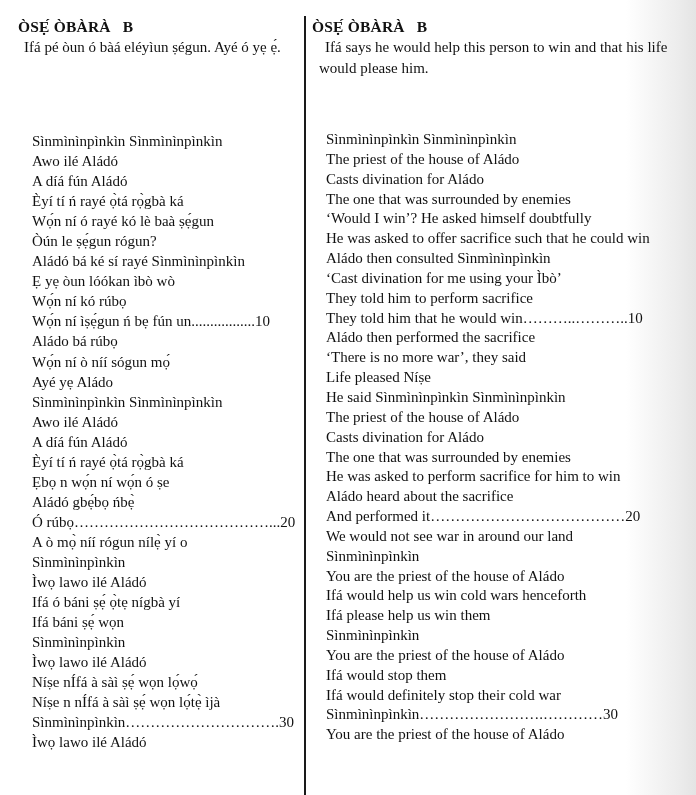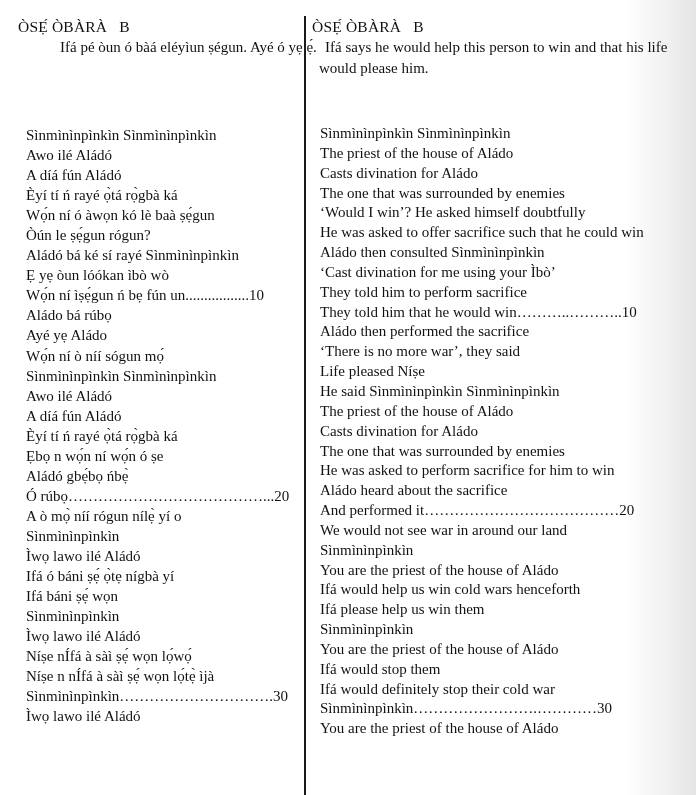--- a/index.html
+++ b/index.html
@@ -14,30 +14,30 @@
       background: linear-gradient(to right, rgba(255,255,255,0) 0%, #ececec 75%, #e4e4e4 100%);
     }
     .divider {
       position: absolute; left: 304px; top: 16px; width: 2px; height: 779px;
       background: #1a1a1a;
     }
     .col { position: absolute; top: 0; }
     .col-left { left: 18px; width: 286px; }
     .col-right { left: 312px; width: 370px; }
     .heading {
-      position: absolute; top: 18px; font-weight: normal; font-size: 15.5px; letter-spacing: 0.2px;
+      position: absolute; top: 18px; font-weight: bold; font-size: 15.5px; letter-spacing: 0.2px;
       white-space: nowrap;
     }
     .heading .code { margin-left: 12px; }
     .intro {
       position: absolute; top: 37px; font-size: 15px; line-height: 21px; text-indent: 6px;
     }
-    .col-left .intro { width: 286px; margin-left: 36px; }
+    .col-left .intro { width: 286px; }
     .col-right .intro { width: 368px; margin-left: 7px; }
-    .verses { position: absolute; margin: 8px; padding: 0; list-style: none; font-size: 15px; }
+    .verses { position: absolute; margin: 14px; padding: 0; list-style: none; font-size: 15px; }
     .col-left .verses { top: 117px; }
     .col-right .verses { top: 115px; }
     .verses li { white-space: nowrap; height: 20.05px; line-height: 20px; }
     .col-right .verses li { height: 19.85px; }
   </style>
 </head>
 <body>
 
 <div class="page-shade"></div>
 <div class="divider"></div>
@@ -45,28 +45,29 @@
 <section class="col col-left">
   <div class="heading">
     <span>ÒSẸ́ ÒBÀRÀ</span><span class="code">B</span>
   </div>
   <div class="intro">Ifá pé òun ó bàá eléyìun ṣégun. Ayé ó yẹ ẹ́.</div>
   <ul class="verses" id="left-verses">
       <li>Sìnmìnìnpìnkìn Sìnmìnìnpìnkìn</li>
       <li>Awo ilé Aládó</li>
       <li>A díá fún Aládó</li>
       <li>Èyí tí ń rayé ọ̀tá rọ̀gbà ká</li>
-      <li>Wọ́n ní ó àwọn kó lè baà ṣẹ́gun</li>
+      <li>Wọ́n ní ó rayé kó lè baà ṣẹ́gun</li>
       <li>Òún le ṣẹ́gun rógun?</li>
       <li>Aládó bá ké sí rayé Sìnmìnìnpìnkìn</li>
       <li>Ẹ yẹ òun lóókan ìbò wò</li>
+      <li>Wọ́n ní kó rúbọ</li>
       <li>Wọ́n ní ìṣẹ́gun ń bẹ fún un.................10</li>
       <li>Aládo bá rúbọ</li>
+      <li>Wọ́n ní ò níí sógun mọ́</li>
       <li>Ayé yẹ Aládo</li>
-      <li>Wọ́n ní ò níí sógun mọ́</li>
       <li>Sìnmìnìnpìnkìn Sìnmìnìnpìnkìn</li>
       <li>Awo ilé Aládó</li>
       <li>A díá fún Aládó</li>
       <li>Èyí tí ń rayé ọ̀tá rọ̀gbà ká</li>
       <li>Ẹbọ n wọ́n ní wọ́n ó ṣe</li>
       <li>Aládó gbẹ́bọ ńbẹ̀</li>
       <li>Ó rúbọ…………………………………...20</li>
       <li>A ò mọ̀ níí rógun nílẹ̀ yí o</li>
       <li>Sìnmìnìnpìnkìn</li>
       <li>Ìwọ lawo ilé Aládó</li>

